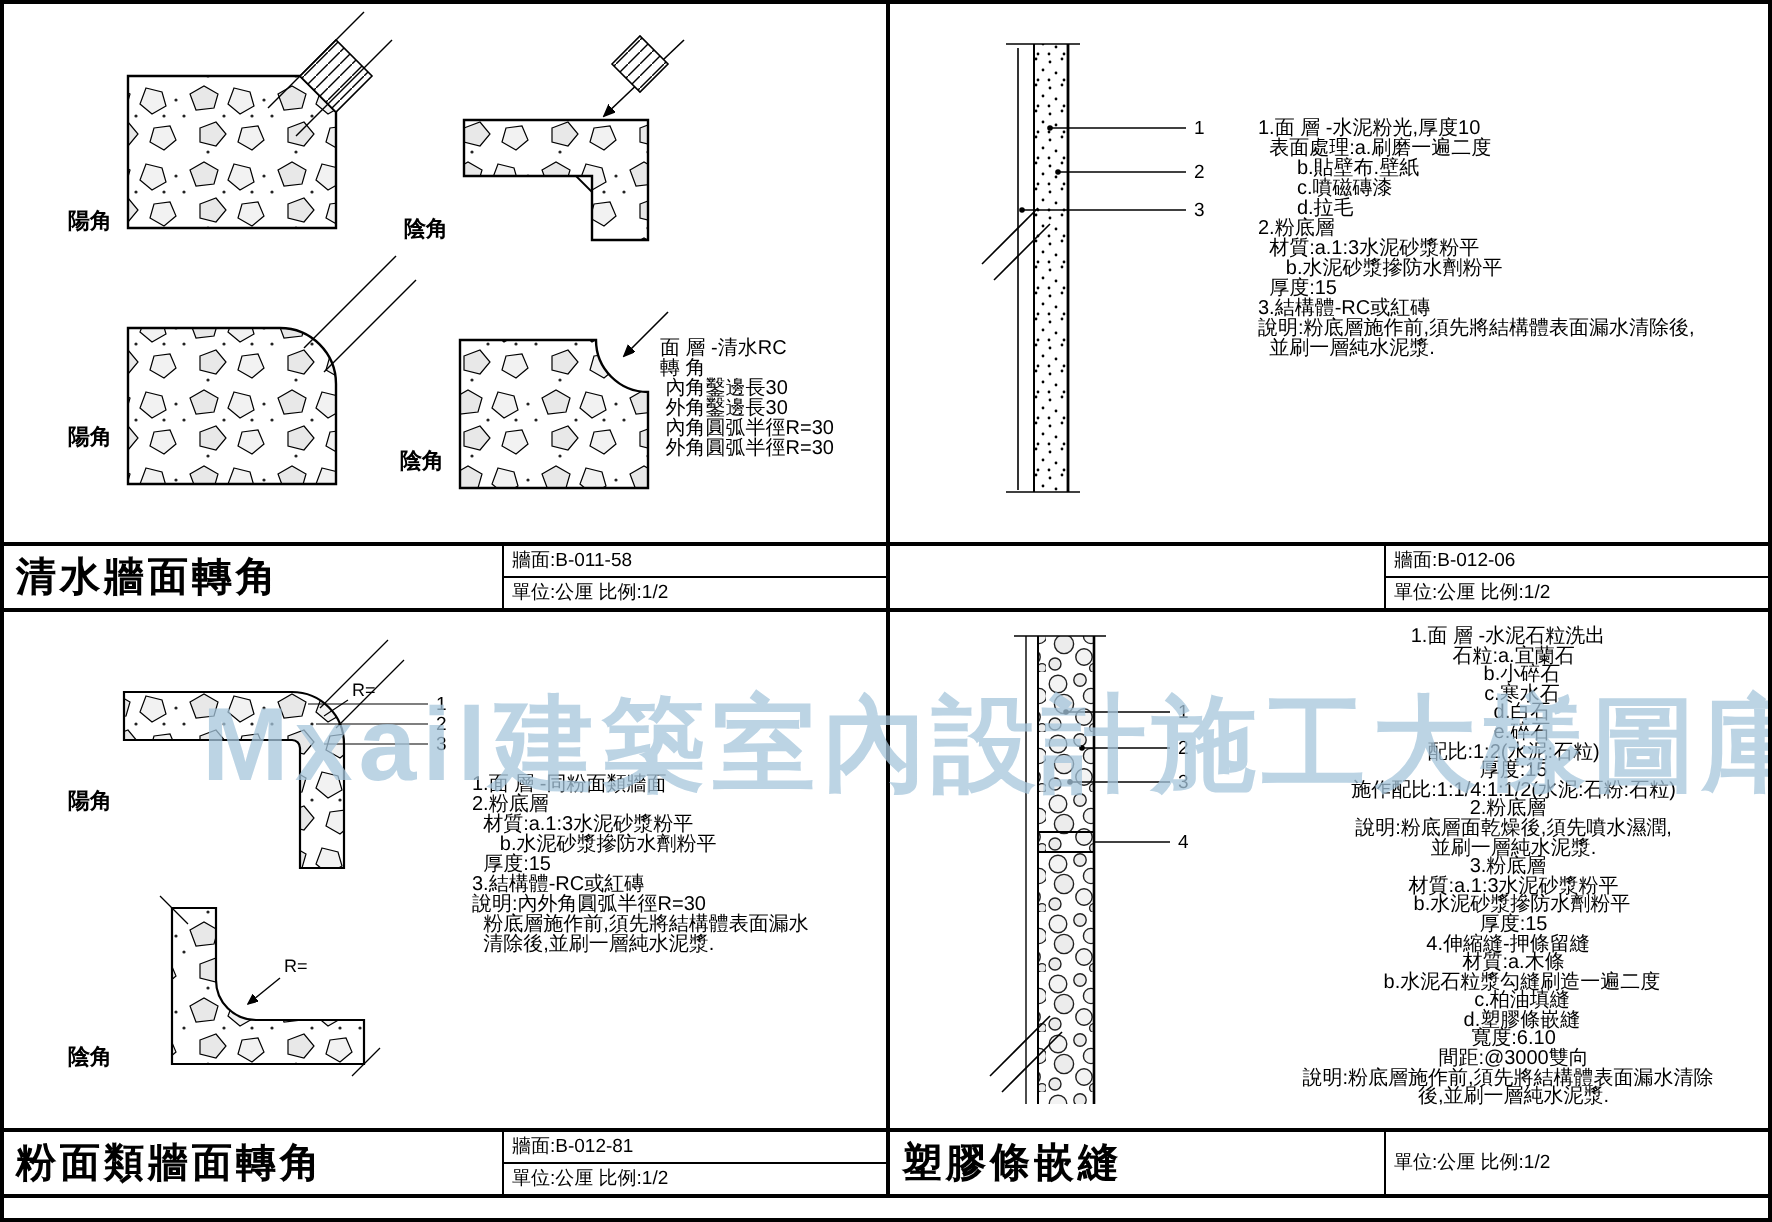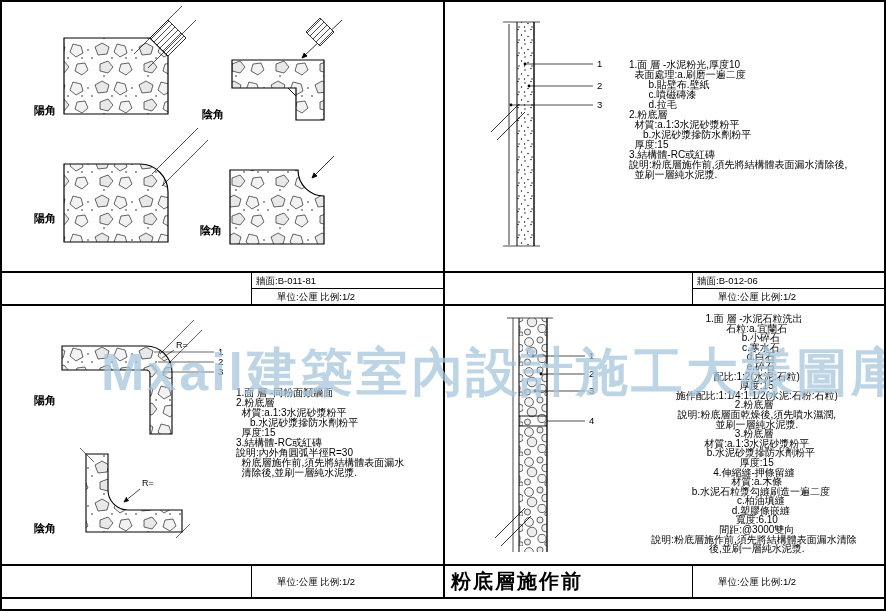--- a/index.html
+++ b/index.html
@@ -32,21 +32,21 @@
   }
   .refbox{
     margin-left:auto; width:192px; border-left:1px solid #000;
     display:flex; flex-direction:column; font-size:9.5px; line-height:1;
   }
   .refbox .ref-row{
     flex:1; display:flex; align-items:center; padding:0 4px;
     border-bottom:1px solid #000; white-space:nowrap;
   }
   .refbox .unit-row{
-    flex:1; display:flex; align-items:center; padding:0 4px; white-space:nowrap;margin-left:21px;
+    flex:1; display:flex; align-items:center; padding:0 4px; white-space:nowrap;
   }
 
   .notes{
     position:absolute; font-size:10px; line-height:10px;
     white-space:pre-wrap; color:#000; z-index:3;
   }
   .notes-tl{ left:328px; top:168px; width:112px; }
   .notes-tr{ left:184px; top:58px;  width:252px; }
   .notes-bl{ left:234px; top:82px;  width:204px; }
   .notes-br{ left:182px; top:8px;   width:254px; line-height:9.6px;text-align:center; }
@@ -131,24 +131,31 @@
       <path d="M62,162 H138 A28,28 0 0 1 166,190 V240 H62 Z" fill="url(#agg)" stroke-width="1.2"></path>
       <line x1="150" y1="172" x2="196" y2="126" stroke-width="0.7"></line>
       <line x1="160" y1="184" x2="206" y2="138" stroke-width="0.7"></line>
       <text class="d-label" x="32" y="220">陽角</text>
 
       <path d="M228,168 H296 A26,26 0 0 0 322,194 V242 H228 Z" fill="url(#agg)" stroke-width="1.2"></path>
       <path d="M332,154 L310,176" stroke-width="0.8" fill="none" marker-end="url(#arrow)"></path>
       <text class="d-label" x="198" y="232">陰角</text>
     </svg>
 
+    <div class="notes notes-tl">面 層 -清水RC
+轉 角
+ 內角鑿邊長30
+ 外角鑿邊長30
+ 內角圓弧半徑R=30
+ 外角圓弧半徑R=30</div>
 
     <div class="titlebar">
+      <div class="title">清水牆面轉角</div>
       <div class="refbox">
-        <div class="ref-row">牆面:B-011-81</div>
+        <div class="ref-row">牆面:B-011-58</div>
         <div class="unit-row">單位:公厘 比例:1/2</div>
       </div>
     </div>
   </div>
 
   <div class="panel panel-tr">
     <svg class="drawing" width="439" height="269" viewBox="0 0 439 269">
       <line x1="64" y1="22" x2="64" y2="243" stroke-width="0.8"></line>
       <rect x="72" y="20" width="17" height="224" fill="url(#stipple)" stroke="none"></rect>
       <line x1="72" y1="20" x2="72" y2="244" stroke-width="1"></line>
@@ -221,21 +228,23 @@
 2.粉底層
   材質:a.1:3水泥砂漿粉平
      b.水泥砂漿摻防水劑粉平
   厚度:15
 3.結構體-RC或紅磚
 說明:內外角圓弧半徑R=30
   粉底層施作前,須先將結構體表面漏水
   清除後,並刷一層純水泥漿.</div>
 
     <div class="titlebar">
+      <div class="title">粉面類牆面轉角</div>
       <div class="refbox">
+        <div class="ref-row">牆面:B-012-81</div>
         <div class="unit-row">單位:公厘 比例:1/2</div>
       </div>
     </div>
   </div>
 
   <div class="panel panel-br">
     <svg class="drawing" width="439" height="258" viewBox="0 0 439 258">
       <line x1="68" y1="12" x2="68" y2="246" stroke-width="0.7"></line>
       <rect x="74" y="12" width="28" height="234" fill="url(#pebble)" stroke="none"></rect>
       <line x1="74" y1="12" x2="74" y2="246" stroke-width="1"></line>
@@ -282,21 +291,21 @@
   材質:a.木條
      b.水泥石粒漿勾縫刷造一遍二度
      c.柏油填縫
      d.塑膠條嵌縫
   寬度:6.10
   間距:@3000雙向
 說明:粉底層施作前,須先將結構體表面漏水清除
   後,並刷一層純水泥漿.</div>
 
     <div class="titlebar">
-      <div class="title">粉底層施作前</div>
+      <div class="title">塑膠條嵌縫</div>
       <div class="refbox">
         <div class="unit-row">單位:公厘 比例:1/2</div>
       </div>
     </div>
   </div>
 
   <div class="divider v-mid"></div>
   <div class="divider h-mid"></div>
   <div class="divider h-bottom"></div>
 </div>

